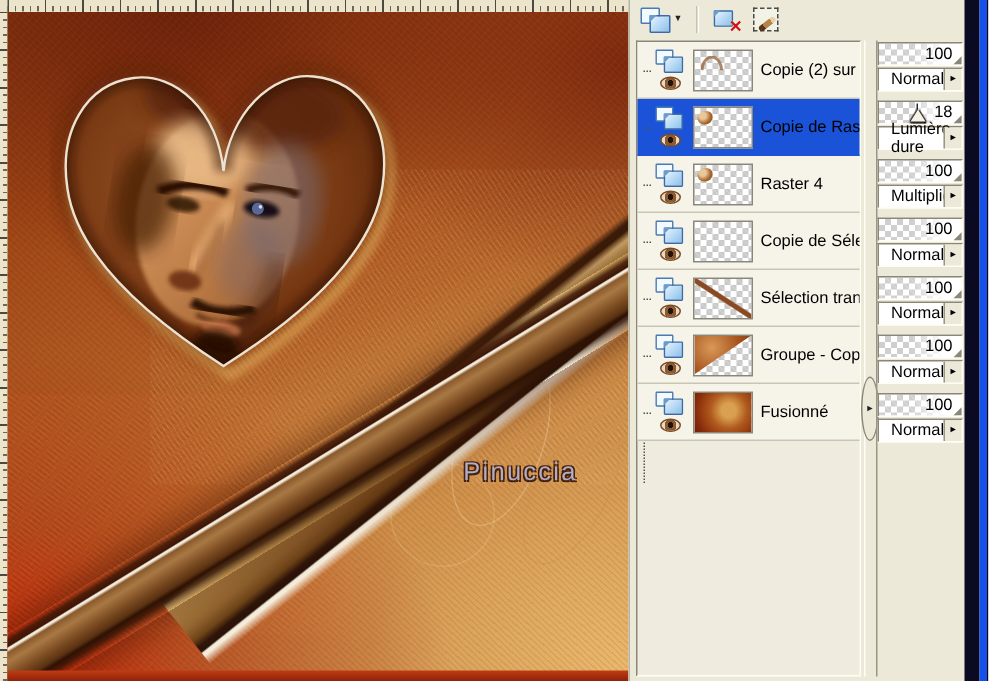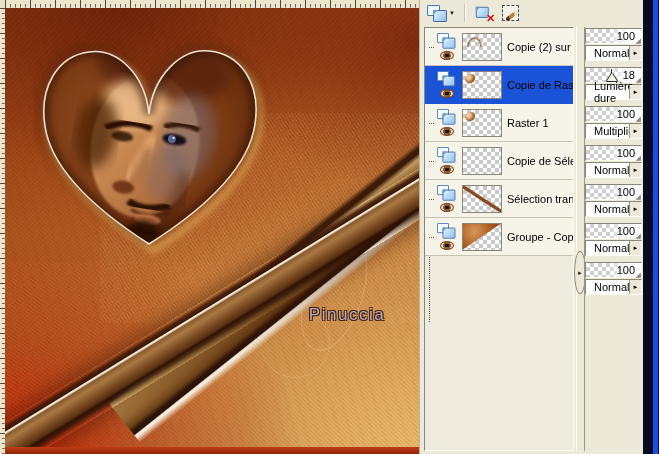--- a/index.html
+++ b/index.html
@@ -278,21 +278,21 @@
         <div class="iconcol">
           <span class="pages pages-sm">
               <span class="pg-back"></span>
               <span class="pg-front"></span>
             </span>
           <span class="eye"></span>
         </div>
         <div class="thumb">
             <span class="dab"></span>
           </div>
-        <span class="lname">Raster 1</span>
+        <span class="lname">Raster 4</span>
       </div>
 
       <div class="layer-row">
         <span class="dash"></span>
         <div class="iconcol">
           <span class="pages pages-sm">
               <span class="pg-back"></span>
               <span class="pg-front"></span>
             </span>
           <span class="eye"></span>
@@ -324,20 +324,34 @@
               <span class="pg-front"></span>
             </span>
           <span class="eye"></span>
         </div>
         <div class="thumb">
             <span class="half"></span>
           </div>
         <span class="lname">Groupe - Copie de</span>
       </div>
 
+      <div class="layer-row">
+        <span class="dash"></span>
+        <div class="iconcol">
+          <span class="pages pages-sm">
+              <span class="pg-back"></span>
+              <span class="pg-front"></span>
+            </span>
+          <span class="eye"></span>
+        </div>
+        <div class="thumb">
+            <span class="full"></span>
+          </div>
+        <span class="lname">Fusionné</span>
+      </div>
     </div>
 
     <div class="splitter">
       <div class="knob">
         <span class="knob-arrow">►</span>
       </div>
     </div>
 
     <div class="props">
       <div class="prop-block">

